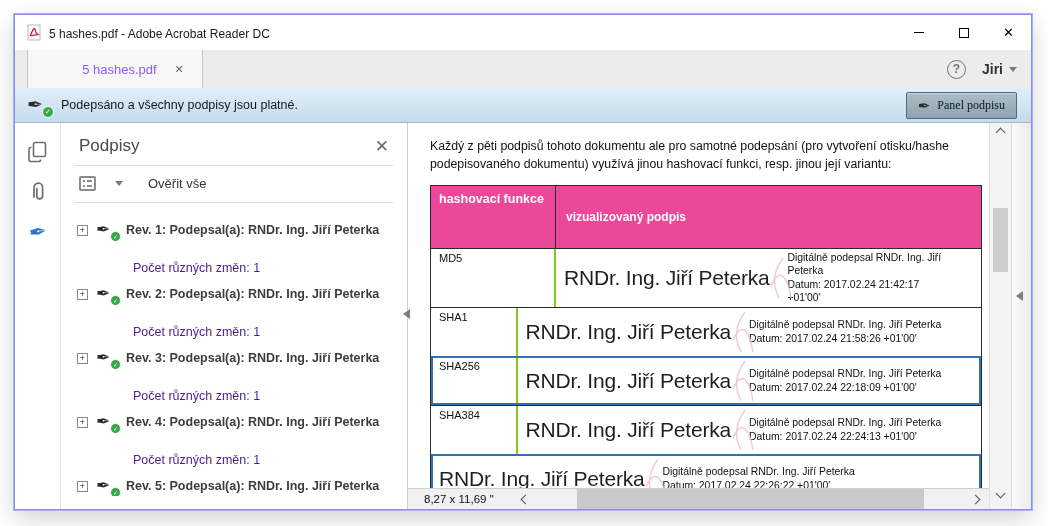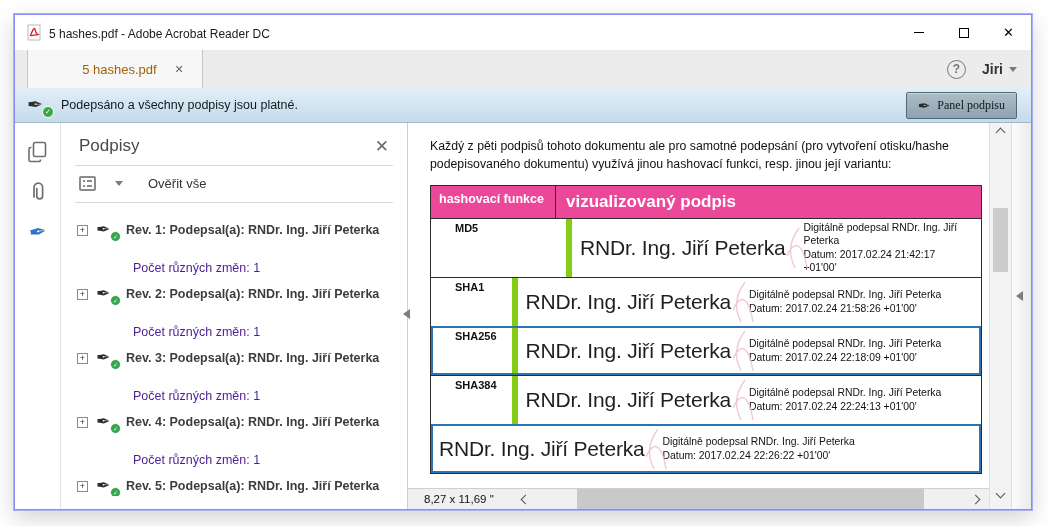--- a/index.html
+++ b/index.html
@@ -23,21 +23,21 @@
   .glyph-min { width:10px; border-bottom:1px solid #000; height:1px; }
   .glyph-max { width:10px; height:10px; border:1px solid #000; }
   .glyph-close { font-size:13px; color:#000; font-weight:400; }
 
   
   .toolbar { height:38px; background:#ececec; display:flex; align-items:stretch; flex:0 0 auto; position:relative; }
   .nav-left { display:flex; align-items:center; gap:28px; padding:0 20px; }
   .nav-item { font-size:15px; font-weight:700; color:#3c3c3c; cursor:pointer; white-space:nowrap; }
   .doc-tab { width:176px; margin-left:12px; background:#f7f7f7; border-left:1px solid #c6c6c6; border-right:1px solid #c6c6c6;
     display:flex; align-items:center; justify-content:center; gap:18px; }
-  .doc-tab-label { font-size:13px; color:#a16207;padding-left:36px; }
+  .doc-tab-label { font-size:13px; color:#8b5cf6;padding-left:36px; }
   .doc-tab-close { font-size:11px; color:#666; cursor:pointer; }
   .toolbar-right { position:absolute; right:14px; top:0; height:100%; display:flex; align-items:center; gap:16px; }
   .help-circ { width:19px; height:19px; border:1.6px solid #757575; border-radius:50%; display:flex; align-items:center; justify-content:center;
     font-size:12px; font-weight:700; color:#757575; cursor:pointer; }
   .user-menu { display:flex; align-items:center; gap:6px; cursor:pointer; }
   .user-name { font-size:14px; font-weight:700; color:#333; }
   .caret { width:0; height:0; border-left:4px solid transparent; border-right:4px solid transparent; border-top:5px solid #7a7a7a; }
 
   
   .notifbar { height:35px; background:linear-gradient(#e2eff8,#c4dbeb); border-bottom:1px solid #9fb9ca;
@@ -85,25 +85,25 @@
   .collapse-left { position:absolute; left:388px; top:186px; width:0; height:0;
     border-top:5px solid transparent; border-bottom:5px solid transparent; border-right:7px solid #7d7d7d; }
 
   
   .docwrap { flex:1 1 auto; display:flex; flex-direction:column; min-width:0; background:#fff; }
   .docscroll { flex:1 1 auto; background:#fff; padding:15px 0 0 22px; overflow:hidden; }
   .intro { font-size:12.3px; color:#111; line-height:1.45; width:545px; }
   .dtable { margin-top:11px; width:552px; border:1px solid #2b2b2b; }
   .dt-head { display:flex; background:#ec4899; color:#fff; }
   .dt-h1 { width:125px; padding:6px 8px; font-size:12.5px; font-weight:700; border-right:1px solid #2b2b2b; }
-  .dt-h2 { flex:1; padding:6px 10px; font-size:17px; font-weight:700; display:flex; align-items:center; }
+  .dt-h2 { flex:1; padding:24px 10px; font-size:12px; font-weight:700; display:flex; align-items:center; }
   .dt-row { display:flex; border-top:1px solid #2b2b2b; min-height:48px; position:relative; background:#fff; }
   .dt-row.tall { min-height:52px; }
   .dt-row.hl { outline:2px solid #2e74b5; outline-offset:-2px; }
-  .dt-c1 { width:125px; padding:3px 8px; font-size:11px; font-weight:700; color:#111; border-right:6px solid #84cc16;margin-left:16px; }
+  .dt-c1 { width:125px; padding:3px 8px; font-size:11px; font-weight:400; color:#111; border-right:2px solid #84cc16; }
   .dt-c2 { flex:1; display:flex; align-items:center; padding:2px 4px 2px 8px; position:relative; }
   .big-name { font-size:21px; font-weight:400; color:#1f1f1f; white-space:nowrap; letter-spacing:-.2px; }
   .flourish { flex:0 0 auto; margin:0 -6px 0 -2px; opacity:.9; }
   .sig-small { font-size:10.4px; color:#111; line-height:1.3; width:228px; flex:0 0 auto; }
   .sig-small.narrow { width:160px; }
 
   .statusbar { flex:0 0 21px; background:#f0f0f0; border-top:1px solid #cfcfcf; display:flex; align-items:center; }
   .pagesize { font-size:11.5px; color:#111; padding:0 18px 0 16px; white-space:nowrap; }
   .hscroll { flex:1; height:100%; display:flex; align-items:center; }
   .chev { width:7px; height:7px; border-right:1.6px solid #555; border-bottom:1.6px solid #555; flex:0 0 auto; }

